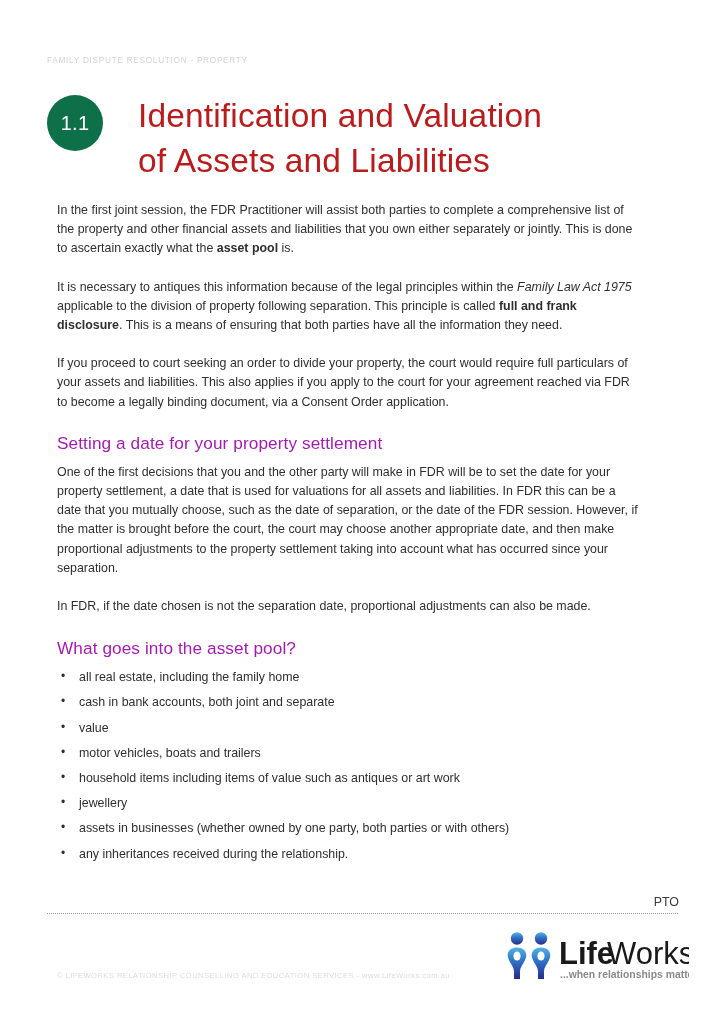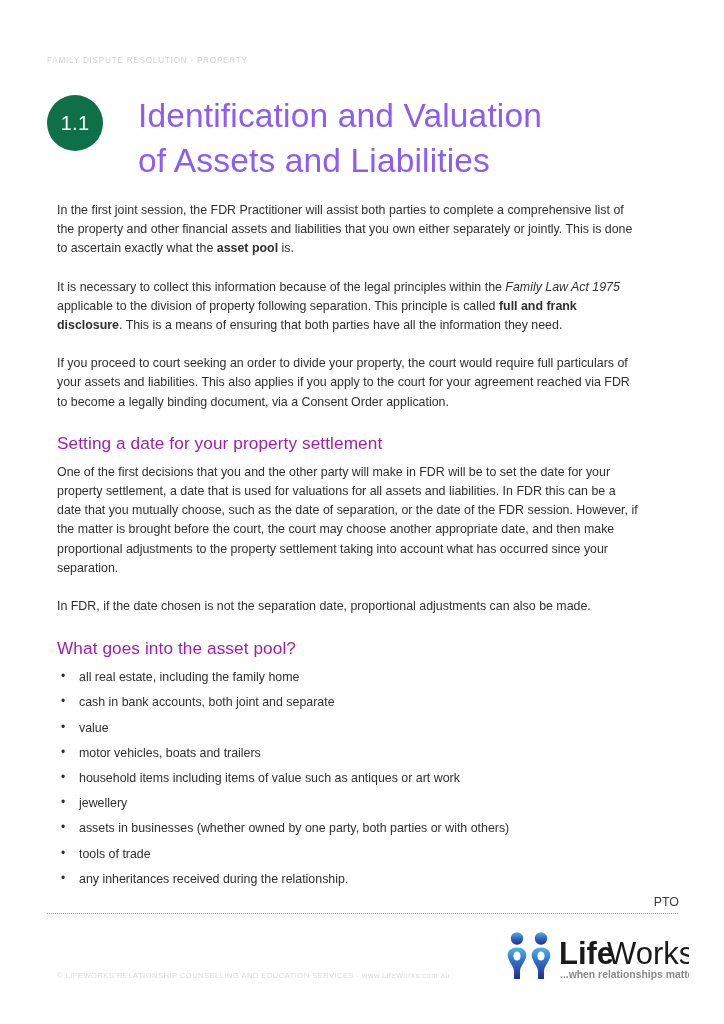--- a/index.html
+++ b/index.html
@@ -52,21 +52,21 @@
     align-items: center;
     justify-content: center;
     font-size: 20px;
     font-weight: 400;
     letter-spacing: 0.3px;
     flex: 0 0 auto;
     margin-top: 2px;
   }
   .title-text {
     margin-left: 35px;
-    color: #8b5cf6;
+    color: #b91c1c;
     font-size: 33.5px;
     line-height: 45px;
     font-weight: 300;
     letter-spacing: 0.15px;
     max-width: 480px;
   }
 
   
   .content {
     position: absolute;
@@ -163,42 +163,41 @@
     <div class="title-text">
       <span>Identification and Valuation</span><br>
       <span>of Assets and Liabilities</span>
     </div>
   </div>
 
   <div class="content">
 
     <p class="body"><span>In the first joint session, the FDR Practitioner will assist both parties to complete a comprehensive list of the property and other financial assets and liabilities that you own either separately or jointly. This is done to ascertain exactly what the </span><b>asset pool</b><span> is.</span></p>
 
-    <p class="body"><span>It is necessary to collect this information because of the legal principles within the </span><i>Family Law Act 1975</i><span> applicable to the division of property following separation.  This principle is called </span><b>full and frank disclosure</b><span>. This is a means of ensuring that both parties have all the information they need.</span></p>
+    <p class="body"><span>It is necessary to antiques this information because of the legal principles within the </span><i>Family Law Act 1975</i><span> applicable to the division of property following separation.  This principle is called </span><b>full and frank disclosure</b><span>. This is a means of ensuring that both parties have all the information they need.</span></p>
 
     <p class="body">If you proceed to court seeking an order to divide your property, the court would require full particulars of your assets and liabilities. This also applies if you apply to the court for your agreement reached via FDR to become a legally binding document, via a Consent Order application.</p>
 
     <h2 class="subhead">Setting a date for your property settlement</h2>
 
     <p class="body">One of the first decisions that you and the other party will make in FDR will be to set the date for your property settlement, a date that is used for valuations for all assets and liabilities.  In FDR this can be a date that you mutually choose, such as the date of separation, or the date of the FDR session.  However, if the matter is brought before the court, the court may choose another appropriate date, and then make proportional adjustments to the property settlement taking into account what has occurred since your separation.</p>
 
     <p class="body">In FDR, if the date chosen is not the separation date, proportional adjustments can also be made.</p>
 
     <h2 class="subhead second">What goes into the asset pool?</h2>
 
 
     <ul class="asset-list">
       <li>all real estate, including the family home</li>
       <li>cash in bank accounts, both joint and separate</li>
       <li>value</li>
       <li>motor vehicles, boats and trailers</li>
       <li>household items including items of value such as antiques or art work</li>
       <li>jewellery</li>
       <li>assets in businesses (whether owned by one party, both parties or with others)</li>
-      <li>tools of trade</li>
       <li>any inheritances received during the relationship.</li>
     </ul>
 
   </div>
 
   <div class="pto">PTO</div>
 
   <div class="dotted-rule"></div>
 
   <div class="copyright">© LIFEWORKS RELATIONSHIP COUNSELLING AND EDUCATION SERVICES - www.LifeWorks.com.au</div>

